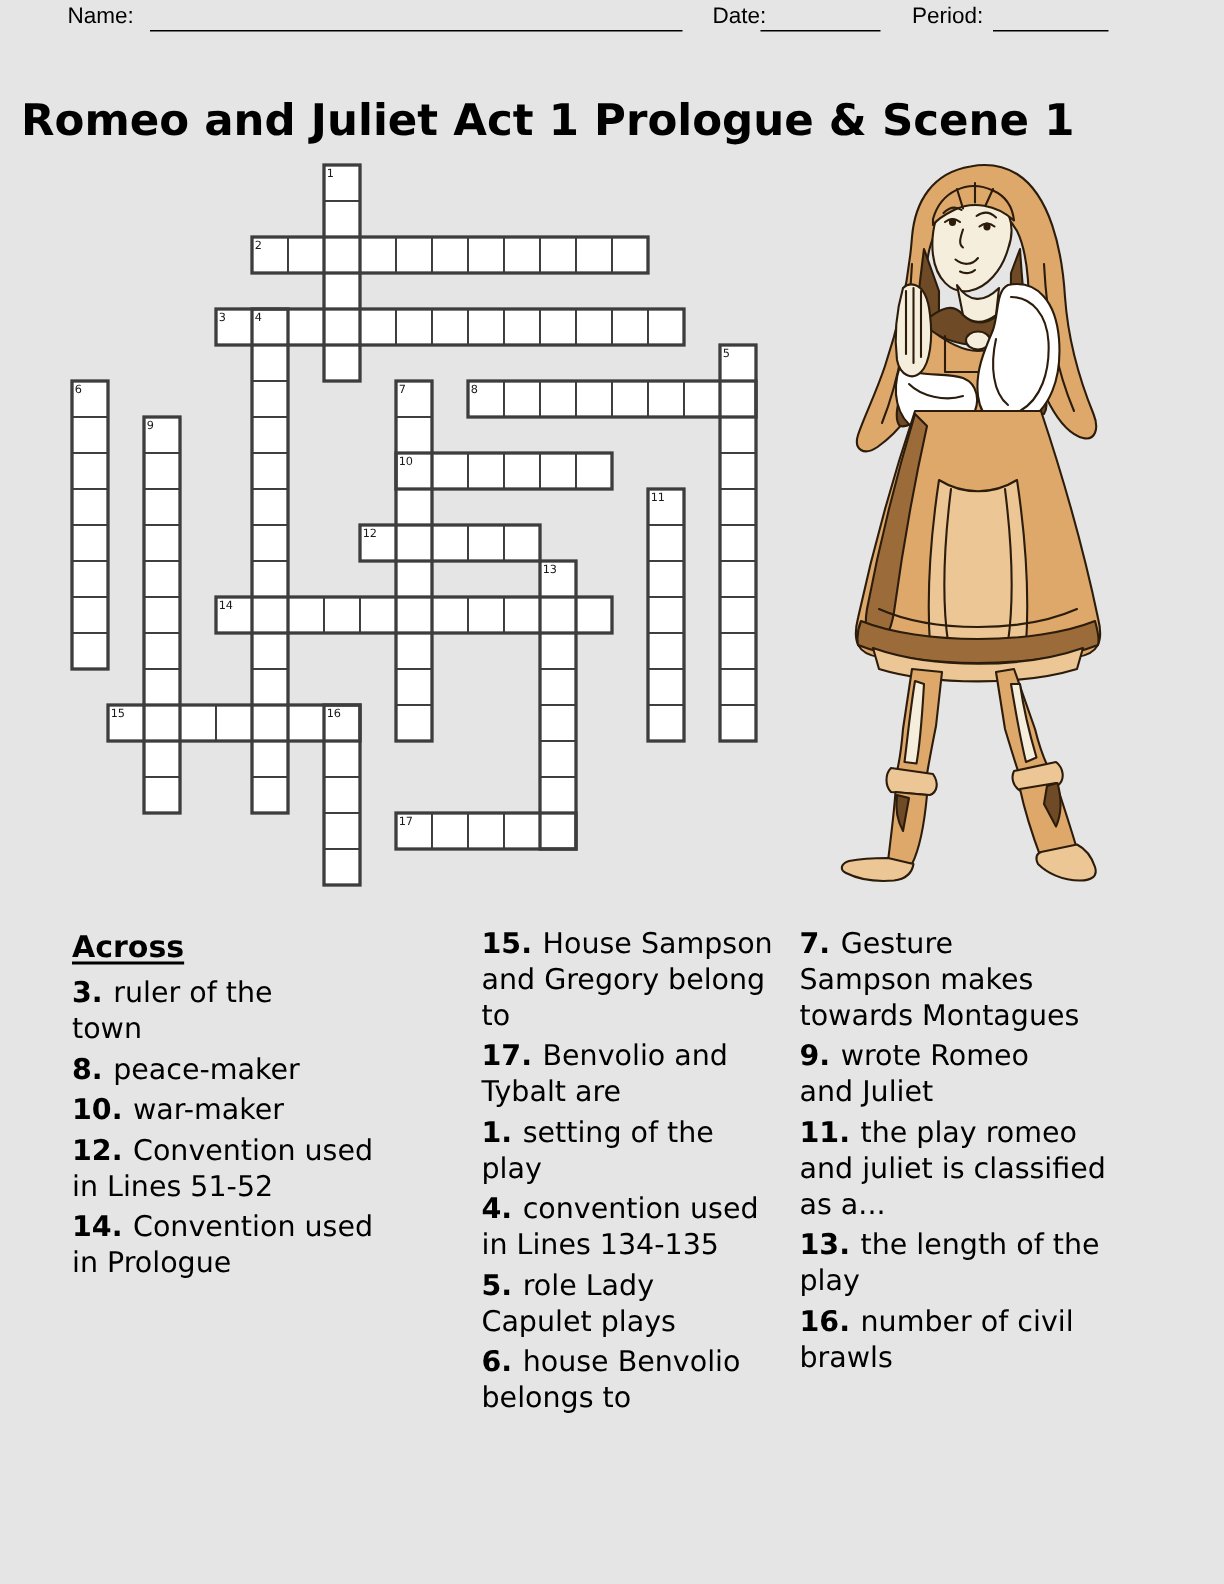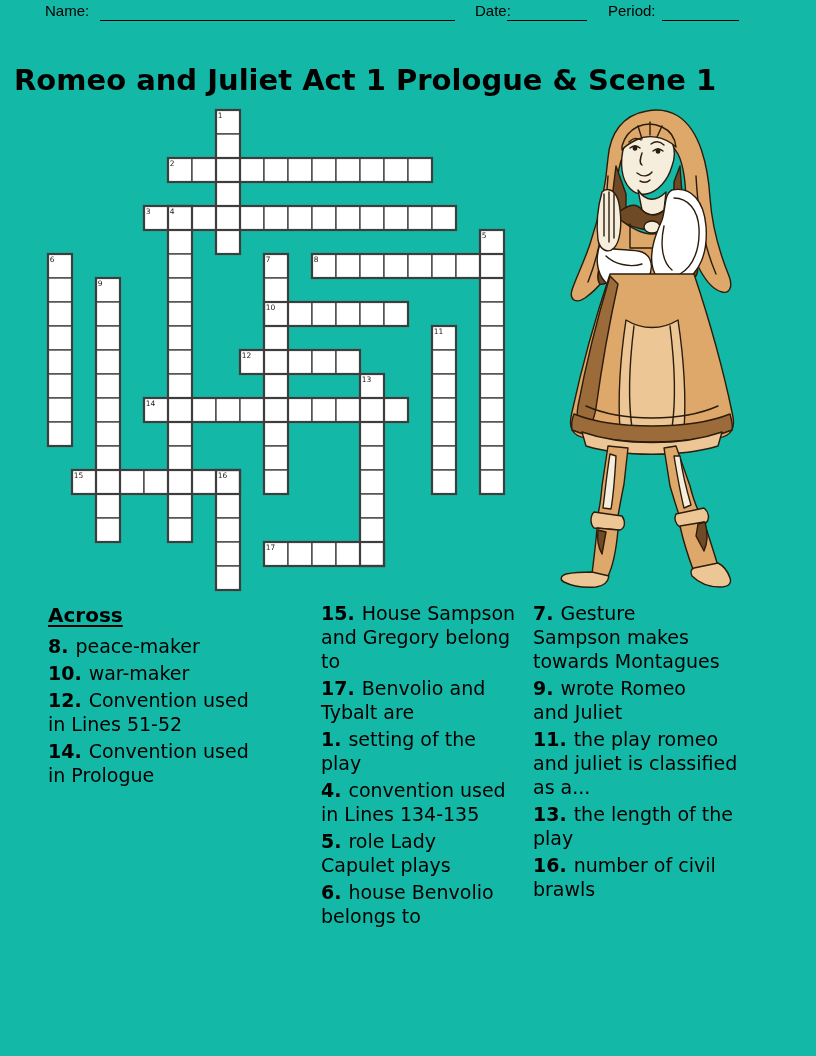--- a/index.html
+++ b/index.html
@@ -1,16 +1,16 @@
 <!DOCTYPE html>
 <html style="--grid-line: #3d3d3d; --tan: #dea86b; --tan-light: #ecc795; --cream: #f6eedc; --white: #ffffff; --brown-mid: #9c6b3a; --brown-dark: #6e4a26; --outline: #2b1c0c;"><head>
 <meta charset="utf-8">
 <style>
   html,body{margin:0;padding:0;background:#fff;}
-  .page{position:relative;width:816px;height:1056px;background:#14b8a6;overflow:hidden;
+  .page{position:relative;width:816px;height:1056px;background:#e5e5e5;overflow:hidden;
         font-family:"DejaVu Sans",sans-serif;color:#000;}
   
   .hlabel{position:absolute;top:2px;font-family:"Liberation Sans",sans-serif;
           font-size:15px;color:#000;white-space:nowrap;}
   .fill-line{position:absolute;top:4px;height:16px;border-bottom:1.6px solid #000;}
   #name-label{left:45px;}   #name-line{left:100px;width:355px;}
   #date-label{left:475px;}  #date-line{left:507px;width:80px;}
   #period-label{left:608px;}#period-line{left:662px;width:77px;}
   
   .title{position:absolute;top:49px;left:0;width:816px;margin:14px;text-align:left;
@@ -24,21 +24,21 @@
   #figure-svg{position:absolute;left:552px;top:106px;overflow:visible;}
   #figure-svg path,#figure-svg ellipse{stroke:var(--outline);stroke-width:1.4px;
       stroke-linejoin:round;stroke-linecap:round;}
   .f-tan{fill:var(--tan);} .f-tanlight{fill:var(--tan-light);}
   .f-cream{fill:var(--cream);} .f-white{fill:var(--white);}
   .f-brown{fill:var(--brown-mid);} .f-browndark{fill:var(--brown-dark);}
   .f-line{fill:none;stroke-width:1px;}
   .f-thin{fill:none;stroke-width:0.8px;}
   
   .clues{position:absolute;top:601px;left:0;width:816px;}
-  .clue-col{position:absolute;top:0;}
+  .clue-col{position:absolute;top:16px;}
   #clue-col-0{left:48px;width:240px;}
   #clue-col-1{left:289px;width:250px;margin-left:32px;}
   #clue-col-2{left:533px;width:280px;}
   .clue-heading{font-size:20px;font-weight:bold;text-decoration:underline;
                 text-underline-offset:3px;margin:2px 0 7px 0;line-height:24px;}
   .clue-item{font-size:19px;line-height:24px;margin:0 0 3px 0;}
   .clue-num{font-weight:bold;margin-right:7px;}
   .clue-text{white-space:pre-line;}
 </style>
 </head>
@@ -307,20 +307,22 @@
     <path class="f-tanlight" d="M124,408 L152,402 C157,406 158,413 154,417 L128,421 C123,418 122,412 124,408 Z"></path>
     <path class="f-tan" d="M128,420 L152,416 C158,434 163,450 166,460 L142,466 C136,450 131,434 128,420 Z"></path>
     <path class="f-browndark" d="M146,418 L153,416 C156,427 156,436 152,445 L144,430 Z"></path>
     <path class="f-tanlight" d="M142,462 L166,457 C172,460 176,466 178,472 C180,478 176,481 168,481
          C156,481 146,476 140,470 C138,466 139,463 142,462 Z"></path>
   </svg>
 
   <div class="clues">
     <div class="clue-col" id="clue-col-0">
         <div class="clue-heading">Across</div>
+        <div class="clue-item"><span class="clue-num">3.</span><span class="clue-text">ruler of the
+town</span></div>
         <div class="clue-item"><span class="clue-num">8.</span><span class="clue-text">peace-maker</span></div>
         <div class="clue-item"><span class="clue-num">10.</span><span class="clue-text">war-maker</span></div>
         <div class="clue-item"><span class="clue-num">12.</span><span class="clue-text">Convention used
 in Lines 51-52</span></div>
         <div class="clue-item"><span class="clue-num">14.</span><span class="clue-text">Convention used
 in Prologue</span></div>
       </div>
     <div class="clue-col" id="clue-col-1">
         <div class="clue-item"><span class="clue-num">15.</span><span class="clue-text">House Sampson
 and Gregory belong

